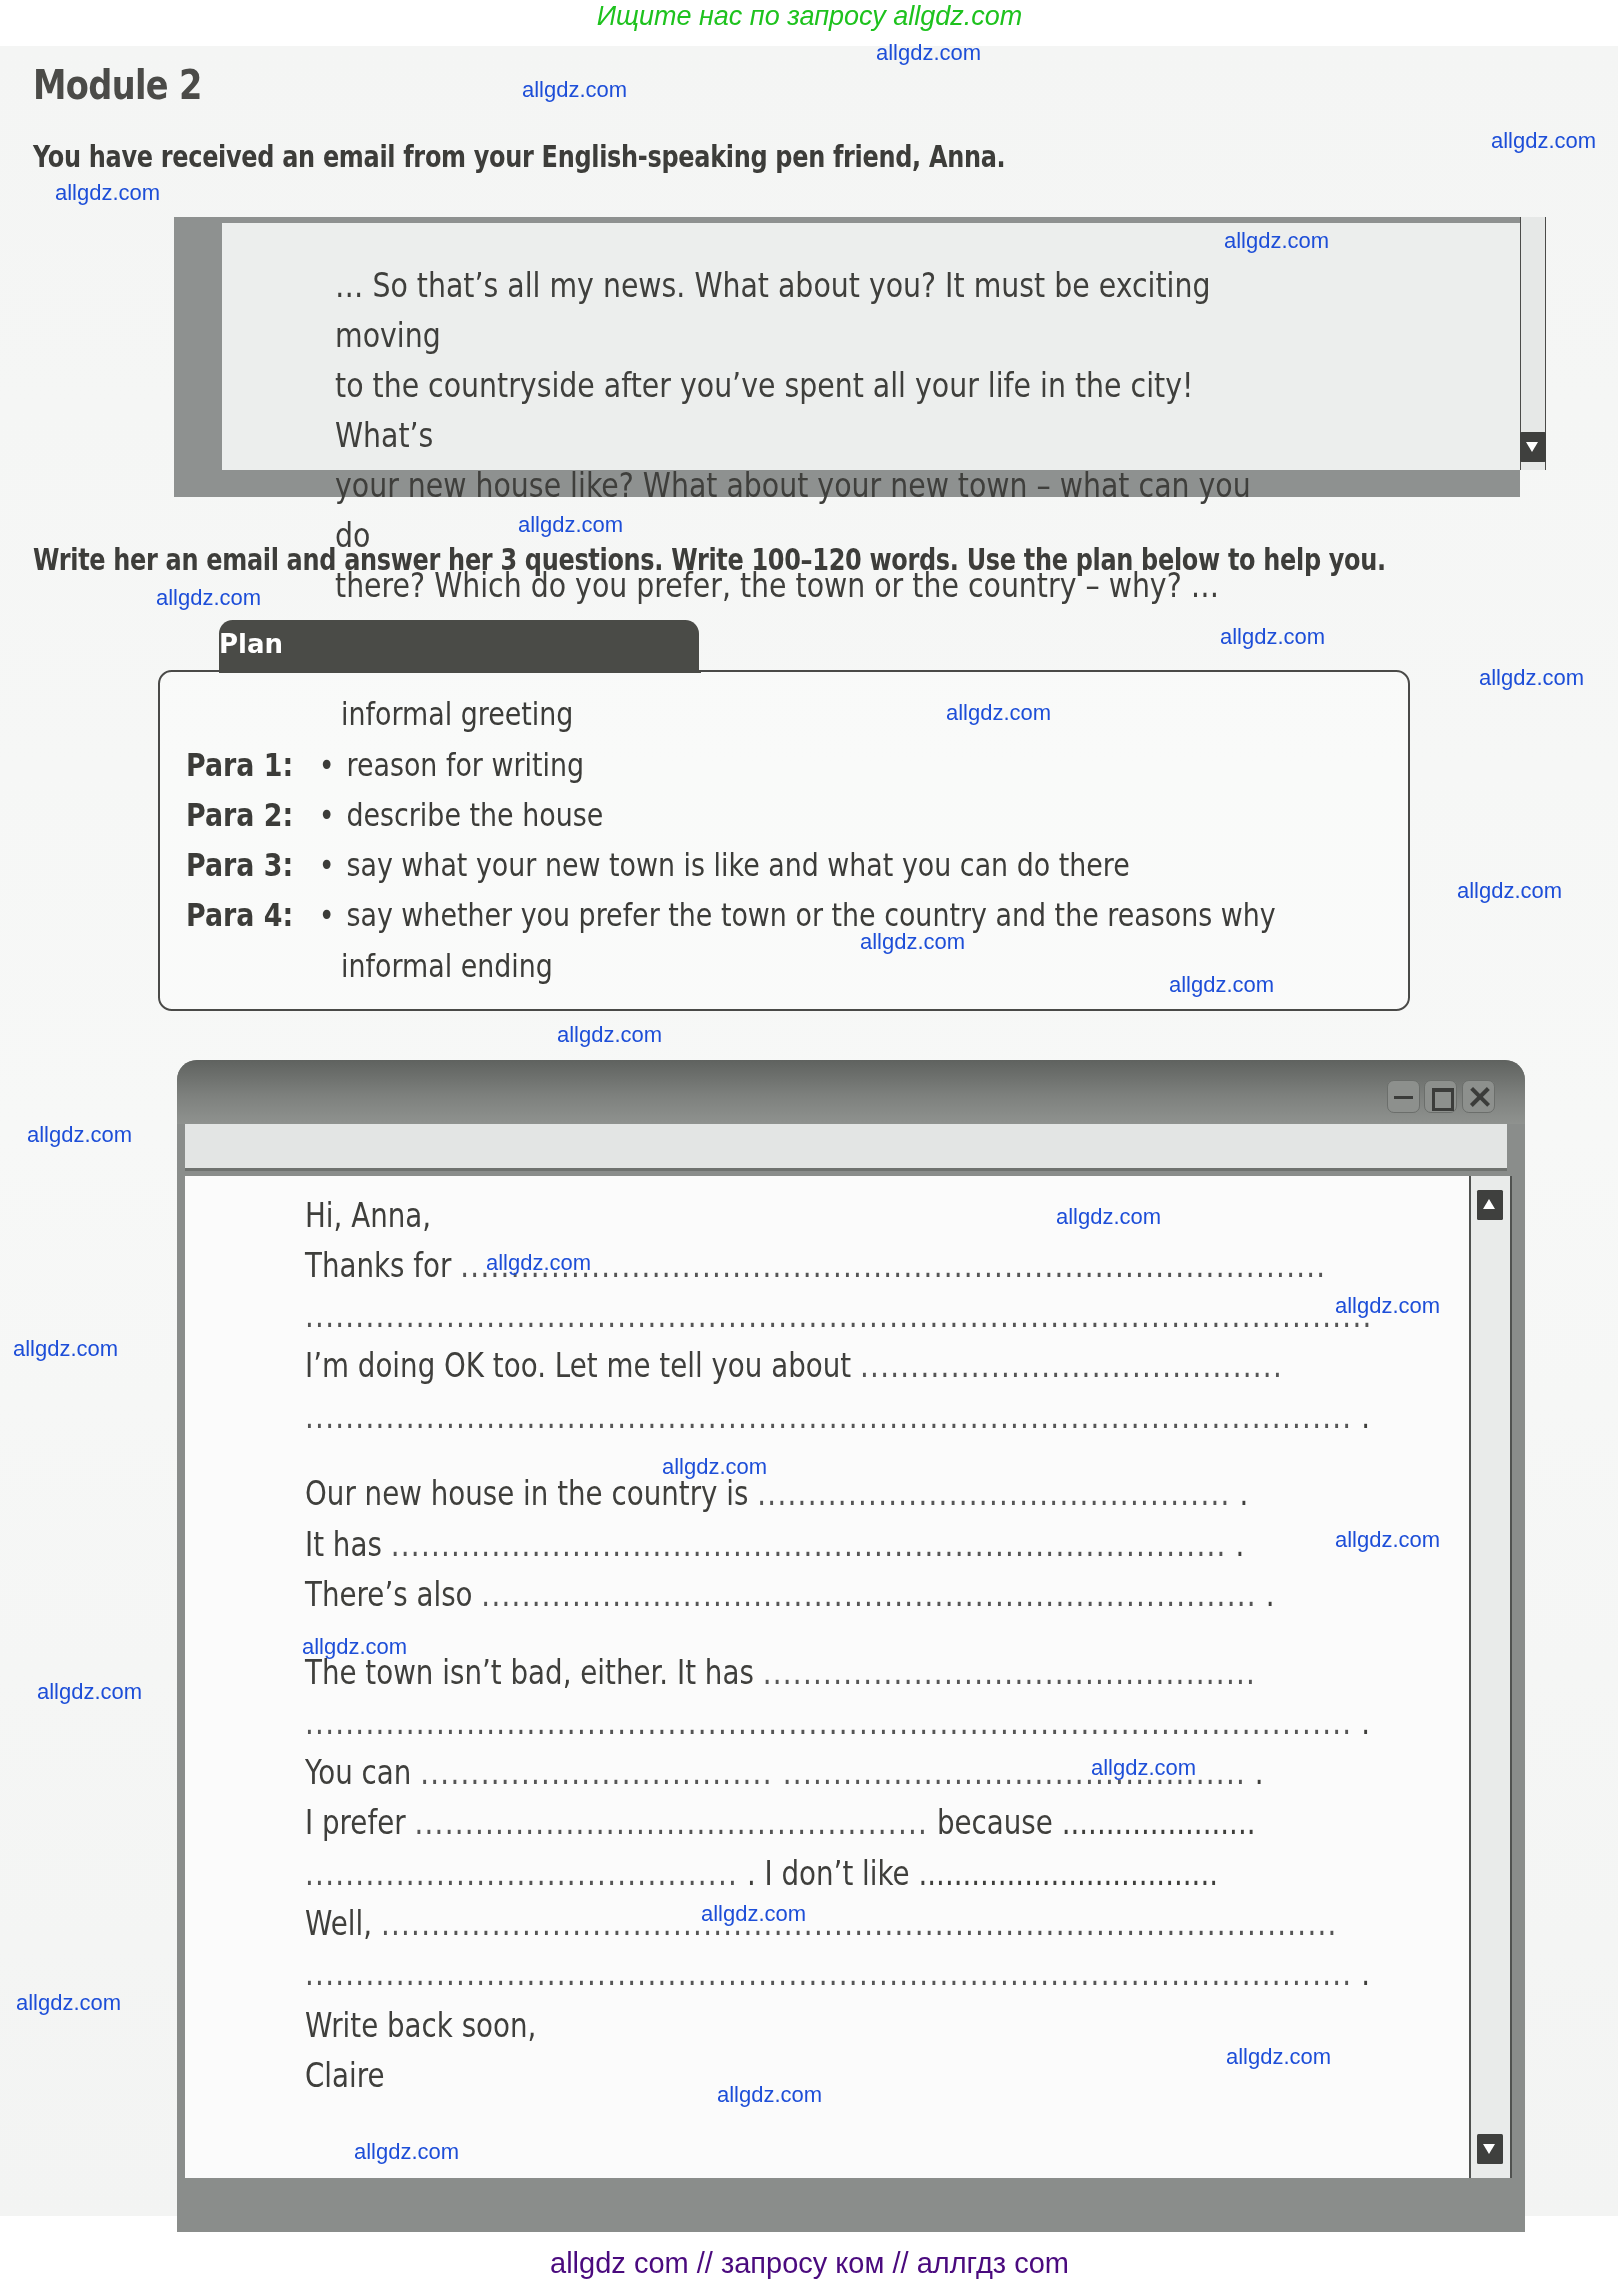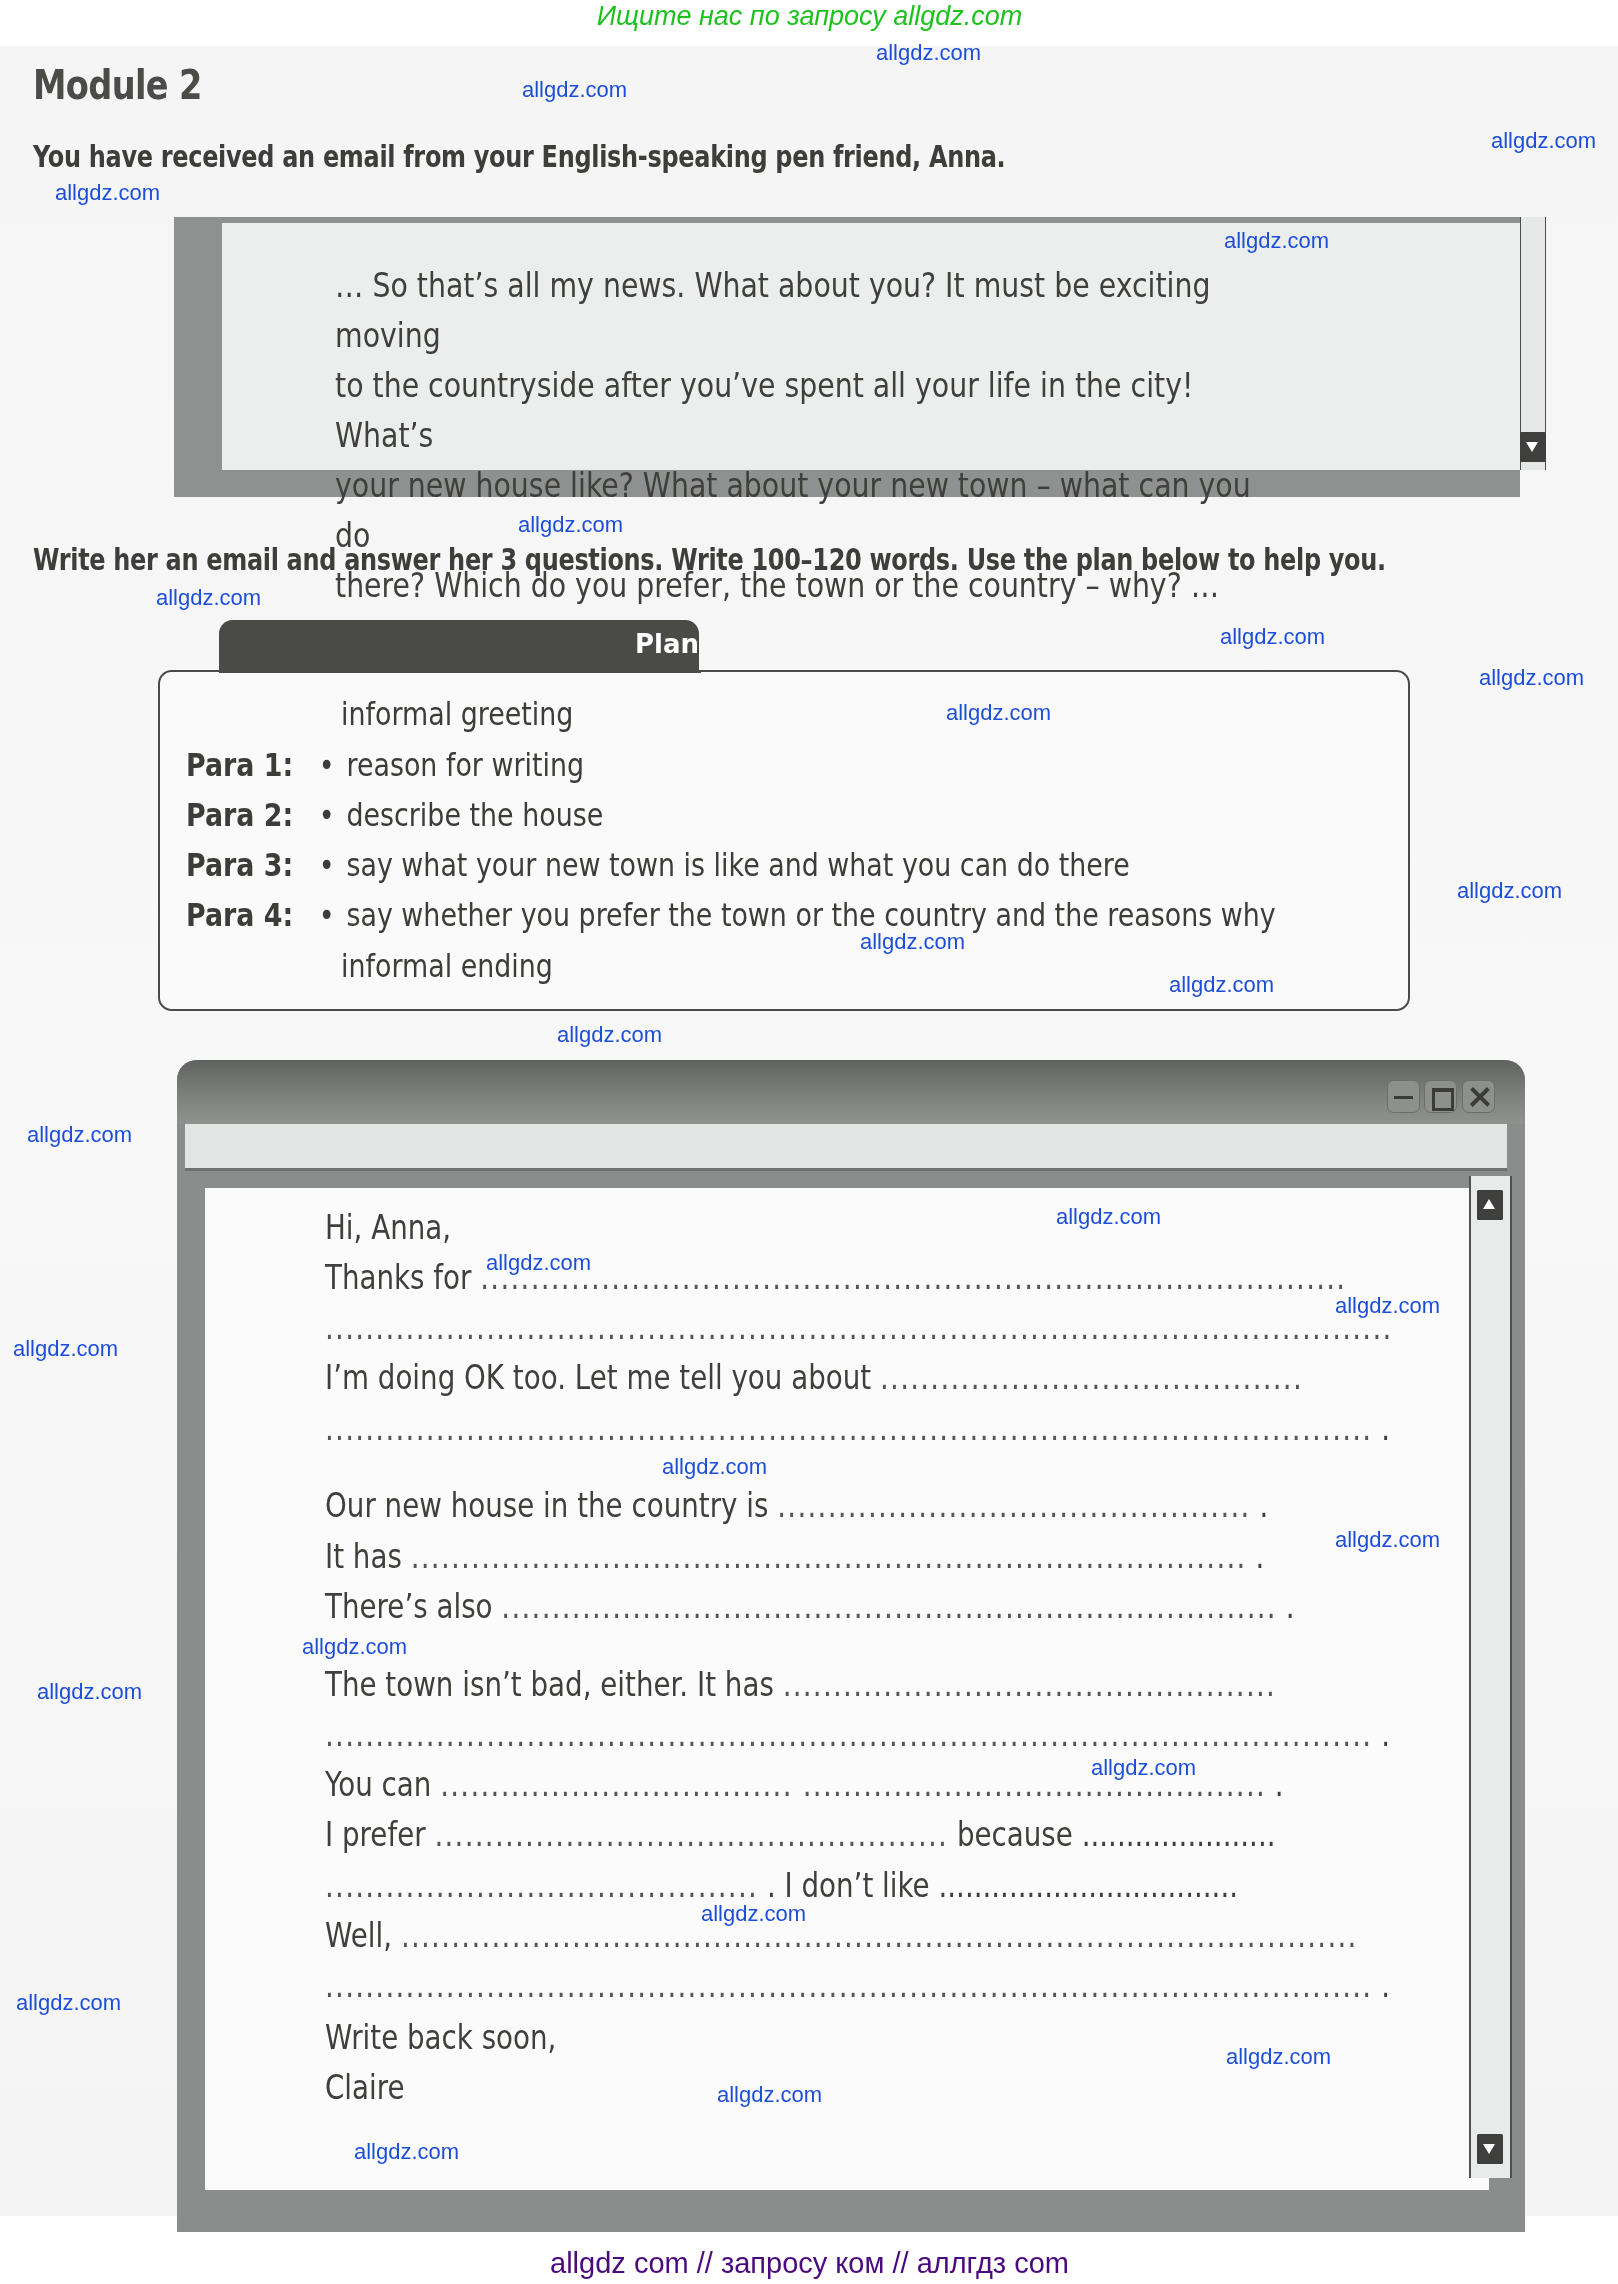--- a/index.html
+++ b/index.html
@@ -31,21 +31,21 @@
   .recv-scroll { position: absolute; right: -40px; top: -6px; width: 40px; height: calc(100% + 6px); }
   .recv-scroll .track { position: absolute; left: 0; top: 0; width: 26px; height: 100%; background: #e6e8e7;
                         border-left: 1.5px solid #4b4b49; border-right: 1.5px solid #4b4b49; }
   .scroll-btn { position: absolute; width: 26px; height: 30px; background: #3f403e; border-radius: 1.5px; }
   .scroll-btn::after { content: ""; position: absolute; left: 6px; border-left: 6.9px solid transparent; border-right: 6.9px solid transparent; }
   .scroll-btn.down::after { top: 10px; border-top: 10.7px solid #ffffff; }
   .scroll-btn.up::after { top: 9px; border-bottom: 10.7px solid #ffffff; }
 
   
   .plan-tab { left: 219px; top: 620px; width: 480px; height: 52px; background: #4a4b47;
-              border-radius: 13.7px 13.7px 0 0; color: #fff; text-align: right; font-weight: bold;
+              border-radius: 13.7px 13.7px 0 0; color: #fff; text-align: left; font-weight: bold;
               font-size: 26px; line-height: 49px; font-family: "DejaVu Sans", sans-serif; }
   .plan-box { left: 158px; top: 670px; width: 1252px; height: 341px; border: 2.3px solid #4a4a48;
               border-radius: 13.7px; background: rgba(255,255,255,0.35); }
   .plan-box::before { content: ""; position: absolute; left: 59px; top: -2.3px; width: 482px; height: 3px; background: #4a4b47; }
   .plan-line { position: absolute; font-size: 32px; line-height: 43px; color: #3c3c39;
                font-family: "DejaVu Sans", sans-serif; transform: scaleX(0.84); transform-origin: left; white-space: nowrap; }
   .plan-line .para { font-weight: bold; display: inline-block; width: 158px; }
   .plan-line .bullet { display: inline-block; width: 33px; }
 
   
@@ -55,21 +55,21 @@
                background: linear-gradient(180deg, #5f625f 0%, #7d807d 55%, #8f928f 100%); }
   .win-ctrls { position: absolute; right: 30px; top: 20px; display: flex; gap: 4.6px; }
   .win-ctrl { width: 33px; height: 33px; border-radius: 6.9px; background: #8d908d; border: 1.5px solid #6b6e6b; position: relative; }
   .win-ctrl.min::after { content: ""; position: absolute; left: 6px; top: 14.5px; width: 19px; height: 3.8px; background: #3b3c3a; }
   .win-ctrl.max::after { content: ""; position: absolute; left: 6.9px; top: 6.9px; width: 16px; height: 16px; border: 3px solid #3b3c3a; border-top-width: 4.6px; }
   .win-ctrl.close::before, .win-ctrl.close::after { content: ""; position: absolute; left: 14.5px; top: 3.8px; width: 3.8px; height: 23.6px; background: #3b3c3a; }
   .win-ctrl.close::before { transform: rotate(45deg); }
   .win-ctrl.close::after { transform: rotate(-45deg); }
   .win-address { position: absolute; left: 7.6px; top: 64px; width: 1322px; height: 47px; background: #e3e5e4;
                  border-bottom: 3px solid #6f726f; }
-  .win-body { position: absolute; left: 7.6px; top: 128px; width: 1284px; height: 1002px; background: #fbfbfb; margin-left: 20px; }
+  .win-body { position: absolute; left: 7.6px; top: 116px; width: 1284px; height: 1002px; background: #fbfbfb; }
   .win-scroll { position: absolute; left: 1292px; top: 116px; width: 43px; height: 1002px; background: #e9ebea;
                 border-left: 2.3px solid #505250; border-right: 2.3px solid #505250; }
   .win-scroll .scroll-btn { left: 6px; }
 
   .mail-line { position: absolute; left: 120px; font-size: 33px; line-height: 46px; color: #3f3f3c;
                font-family: "DejaVu Sans", sans-serif; white-space: nowrap; transform: scaleX(0.84); transform-origin: left; }
   .dots { letter-spacing: 1.5px; color: #555; }
 </style>
 </head>
 <body>

